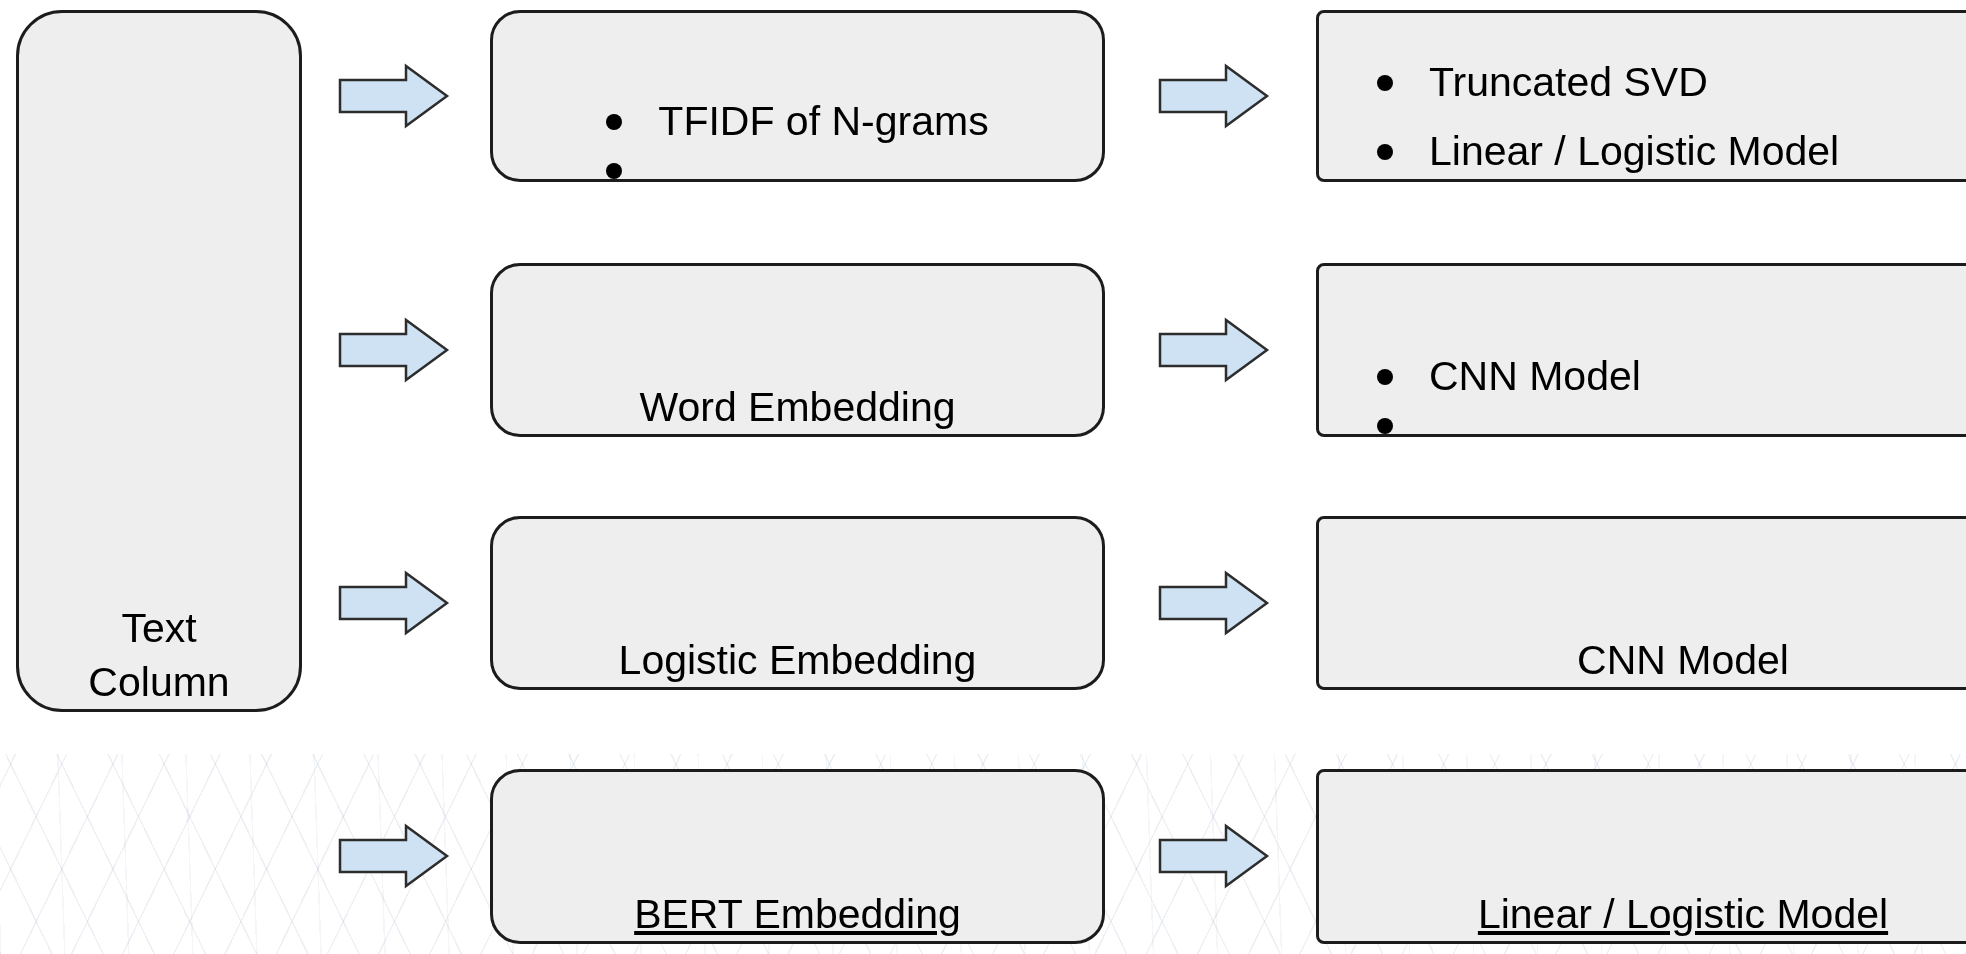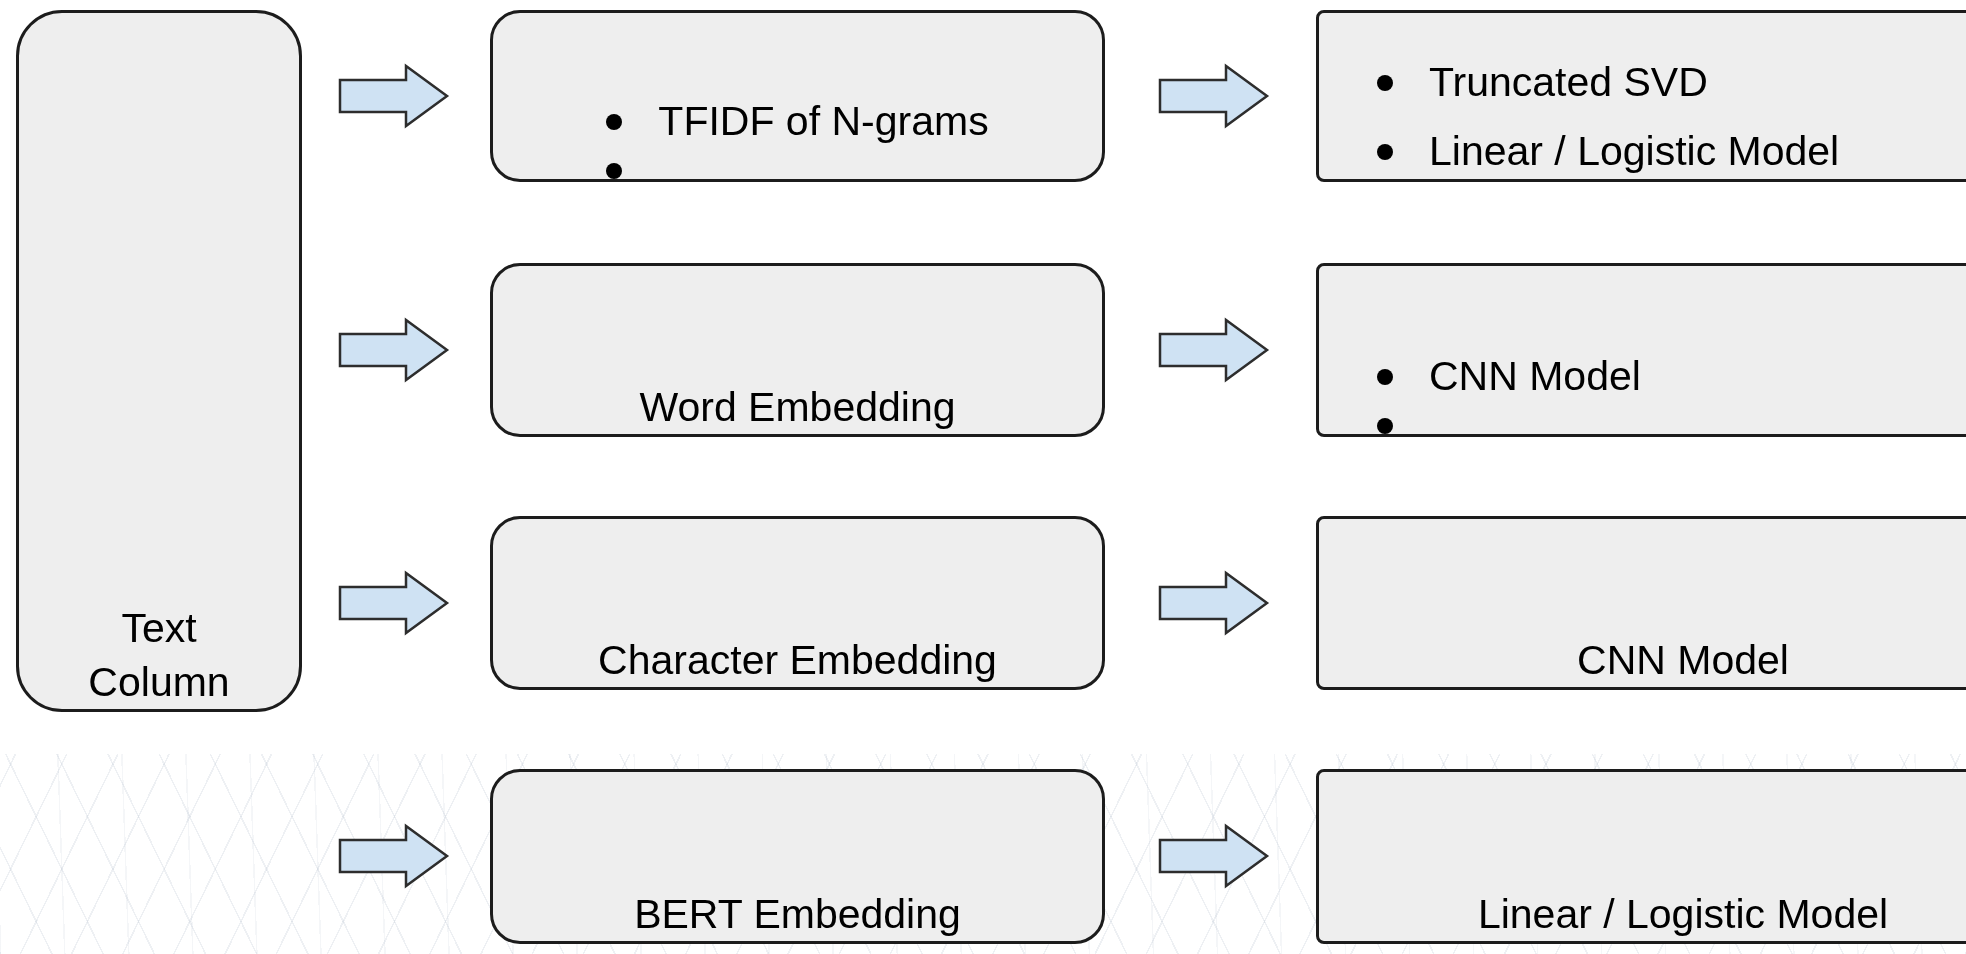--- a/index.html
+++ b/index.html
@@ -19,21 +19,21 @@
     border:3px solid var(--box-border,#1c1c1c);box-sizing:border-box;
     display:flex;align-items:flex-end;justify-content:center;
   }
   .source{left:16px;top:10px;width:286px;height:702px;border-radius:46px;}
   .source .label{white-space:pre-line;}
   .mid{left:490px;width:615px;border-radius:30px;}
   .right{left:1316px;width:734px;border-radius:8px;}
   .r0{top:10px;height:172px;}
   .r1{top:263px;height:174px;}
   .r2{top:516px;height:174px;}
-  .r3{top:769px;height:175px;}
+  .r3{top:769px;height:175px;text-decoration:underline;}
   .label{font-size:41px;line-height:1.32;text-align:center;}
   ul.bullets{list-style:none;margin:0;padding:0;display:flex;flex-direction:column;gap:14px;}
   .box.list-left{justify-content:flex-start;padding-left:58px;}
   li.bullet-line{display:flex;align-items:center;}
   .dot{width:16px;height:16px;border-radius:50%;background:var(--bullet,#000);margin-right:36px;flex:none;}
   .bullet-text{font-size:41px;line-height:1.34;white-space:nowrap;}
   .arrow{position:absolute;width:112px;height:66px;}
   .arrow svg{display:block;width:100%;height:100%;}
   .arrow polygon{fill:var(--arrow-fill,#cfe2f3);stroke:var(--arrow-border,#2d2d2d);stroke-width:2.5;}
   .a-left{left:338px;}
@@ -110,21 +110,21 @@
       </li>
     </ul>
   </div>
 
   <div class="arrow a-left a-r2">
     <svg viewBox="0 0 112 66">
         <polygon points="2,17 68,17 68,3 109,33 68,63 68,49 2,49"></polygon>
       </svg>
   </div>
   <div class="box mid r2">
-    <div class="label">Character Embedding</div>
+    <div class="label">Logistic Embedding</div>
   </div>
   <div class="arrow a-right a-r2">
     <svg viewBox="0 0 112 66">
         <polygon points="2,17 68,17 68,3 109,33 68,63 68,49 2,49"></polygon>
       </svg>
   </div>
   <div class="box right r2">
     <div class="label">CNN Model</div>
   </div>
 

